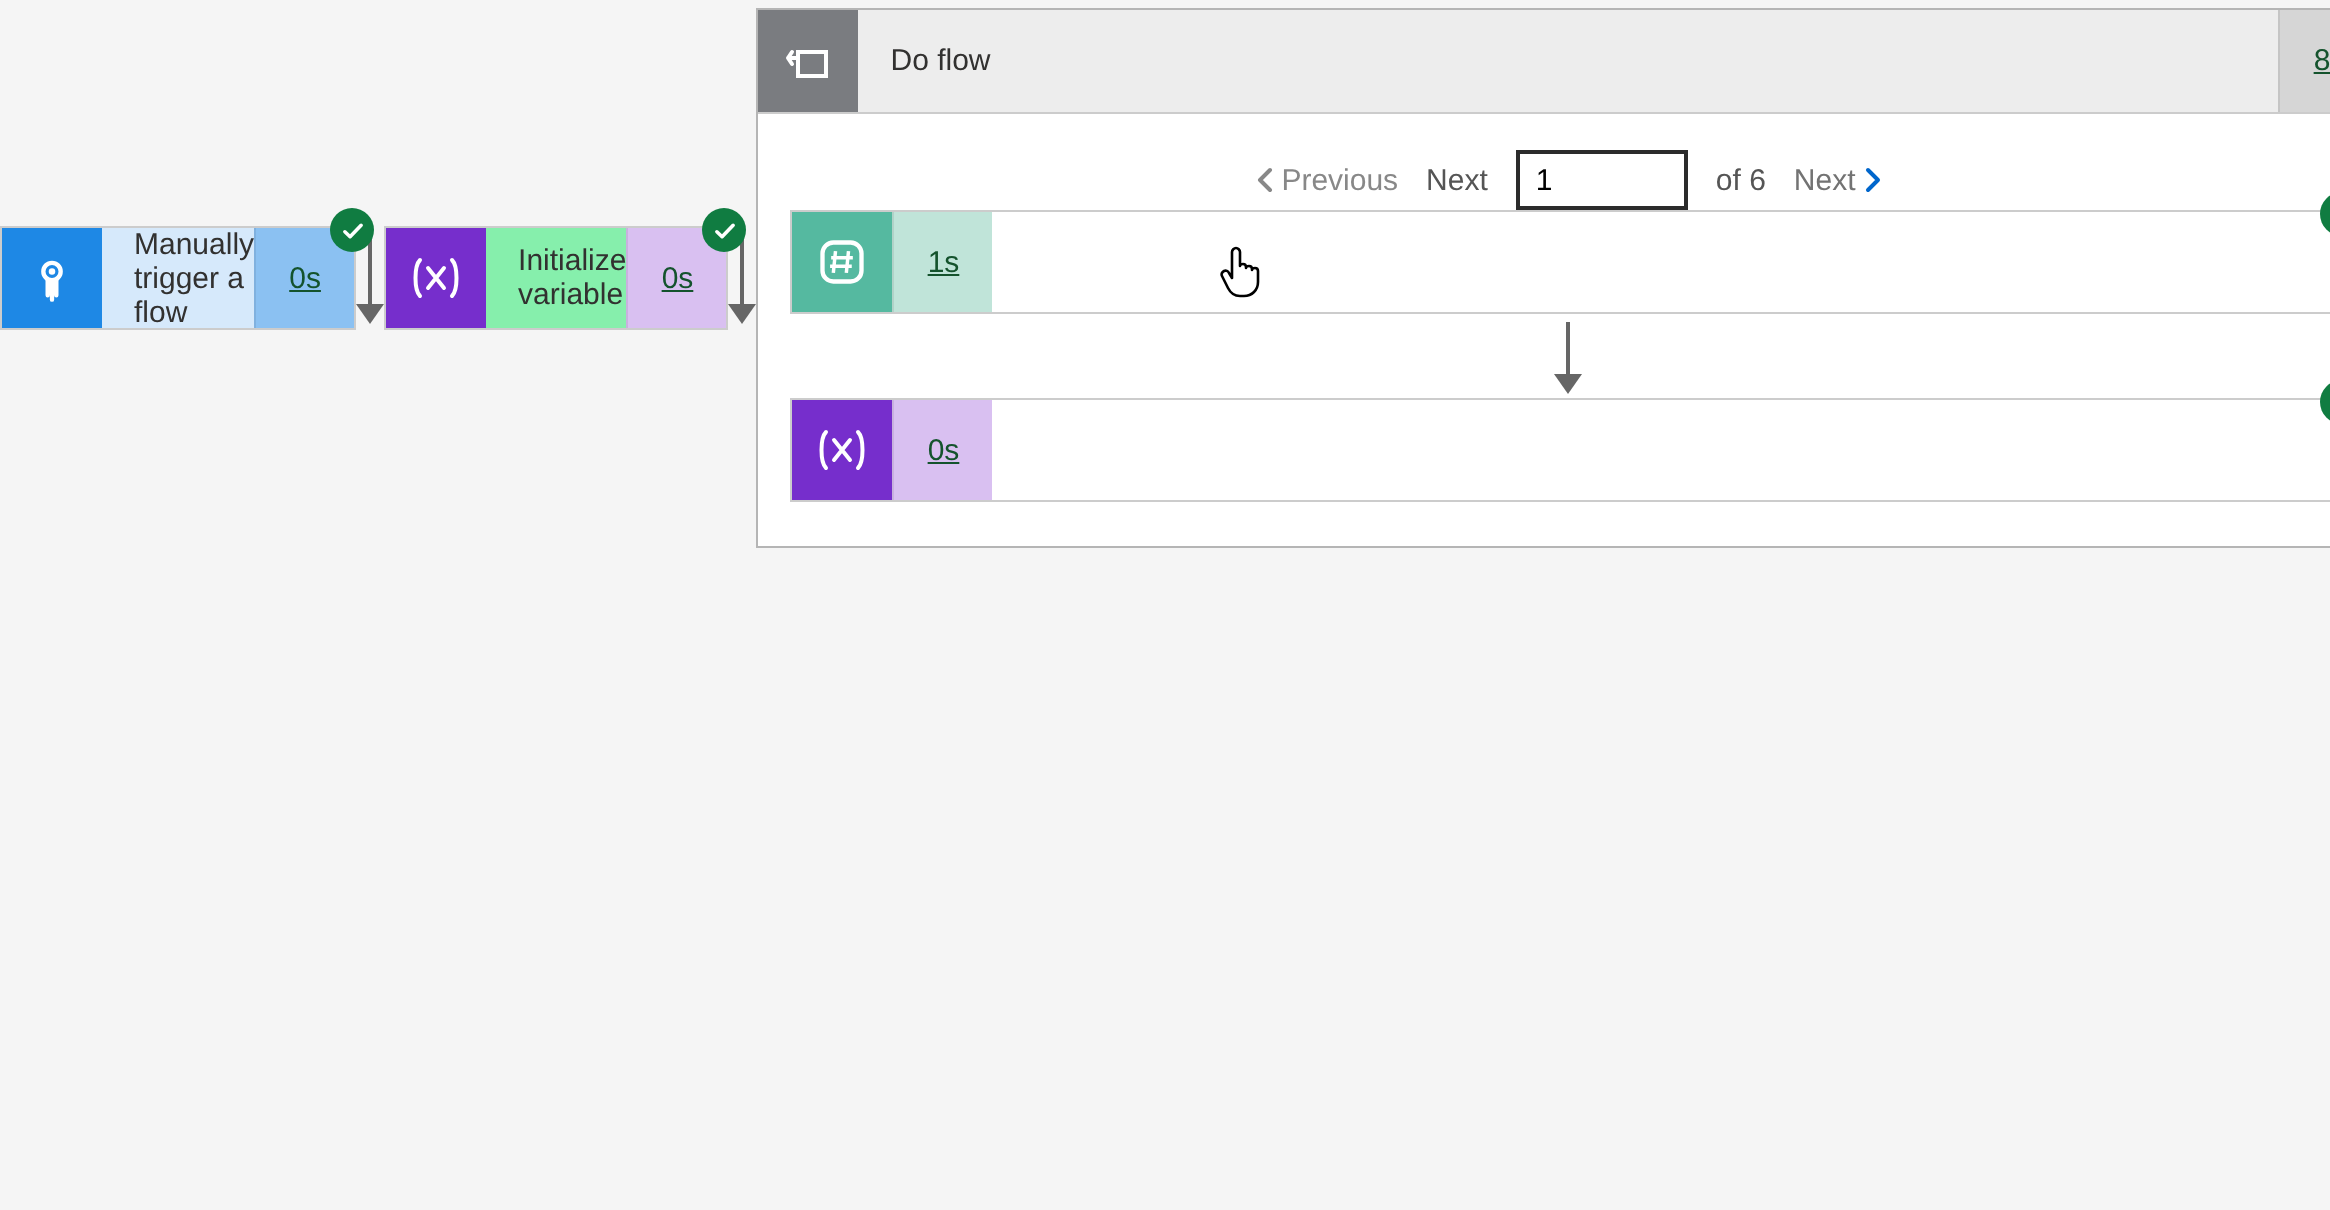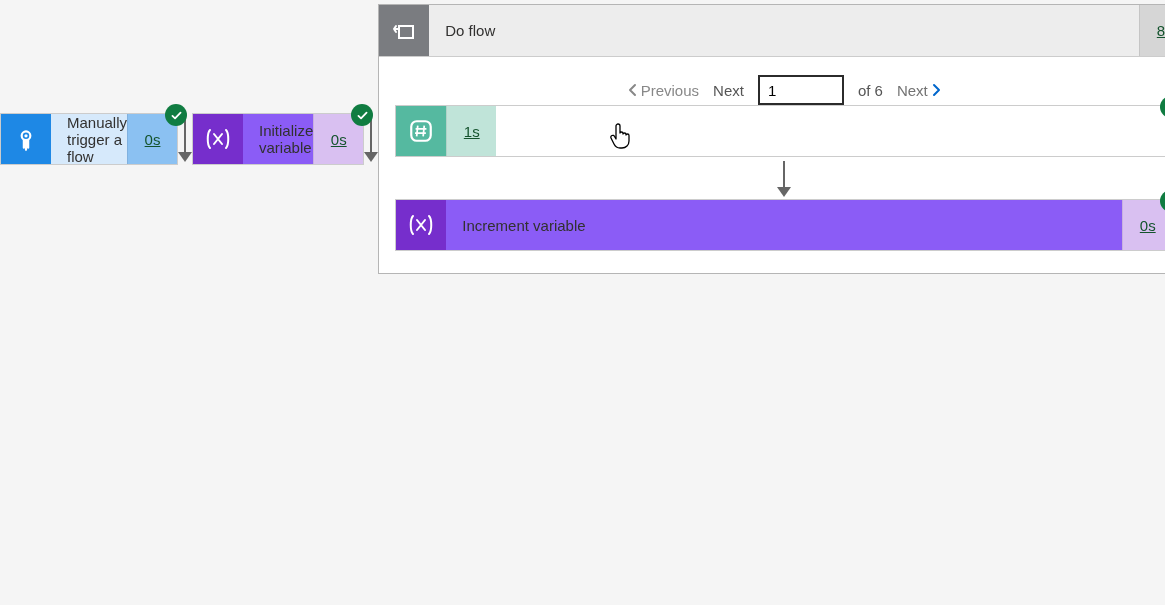--- a/index.html
+++ b/index.html
@@ -63,21 +63,21 @@
       align-items: center;
       justify-content: center;
     }
     .check-badge svg { width: 13px; height: 13px; }
     
     .trigger .step-icon { background: #1e88e5; }
     .trigger .step-title { background: #d6e9fb; }
     .trigger .step-duration { background: #8bc1f2; }
     
     .variable .step-icon { background: #762ecc; }
-    .variable .step-title { background: #8b5cf6; }
+    .variable .step-title { background: #86efac; }
     .variable .step-duration { background: #d9c0f1; }
     
     .dountil-header { display: flex; height: 52px; border-bottom: 1px solid #ccc; }
     .dountil-header .step-icon { background: #7a7c80; }
     .dountil-header .step-title { background: #ededed; }
     .dountil-header .step-duration { background: #d6d6d6; }
     
     .postmsg .step-icon { background: #55b9a0; }
     .postmsg .step-title { background: #e4f4ef; }
     .postmsg .step-duration { background: #c0e4d9; }
@@ -245,21 +245,20 @@
       </div>
 
       <div class="step-card step-width variable">
         <div class="step-icon">
           <svg width="28" height="22" viewBox="0 0 28 22" fill="none">
             <path d="M6 2 C3 5 3 17 6 20" stroke="#fff" stroke-width="2" stroke-linecap="round"></path>
             <path d="M22 2 C25 5 25 17 22 20" stroke="#fff" stroke-width="2" stroke-linecap="round"></path>
             <path d="M10 6 L18 16 M18 6 L10 16" stroke="#fff" stroke-width="2" stroke-linecap="round"></path>
           </svg>
         </div>
-        <div class="step-title">Increment variable</div>
         <div class="step-duration">0s</div>
         <div class="check-badge">
           <svg viewBox="0 0 16 16">
               <path d="M3 8.5 L6.2 11.5 L13 4.5" stroke="#fff" stroke-width="2.2" fill="none" stroke-linecap="round" stroke-linejoin="round"></path>
             </svg>
         </div>
       </div>
     </div>
   </div>
 </div>

